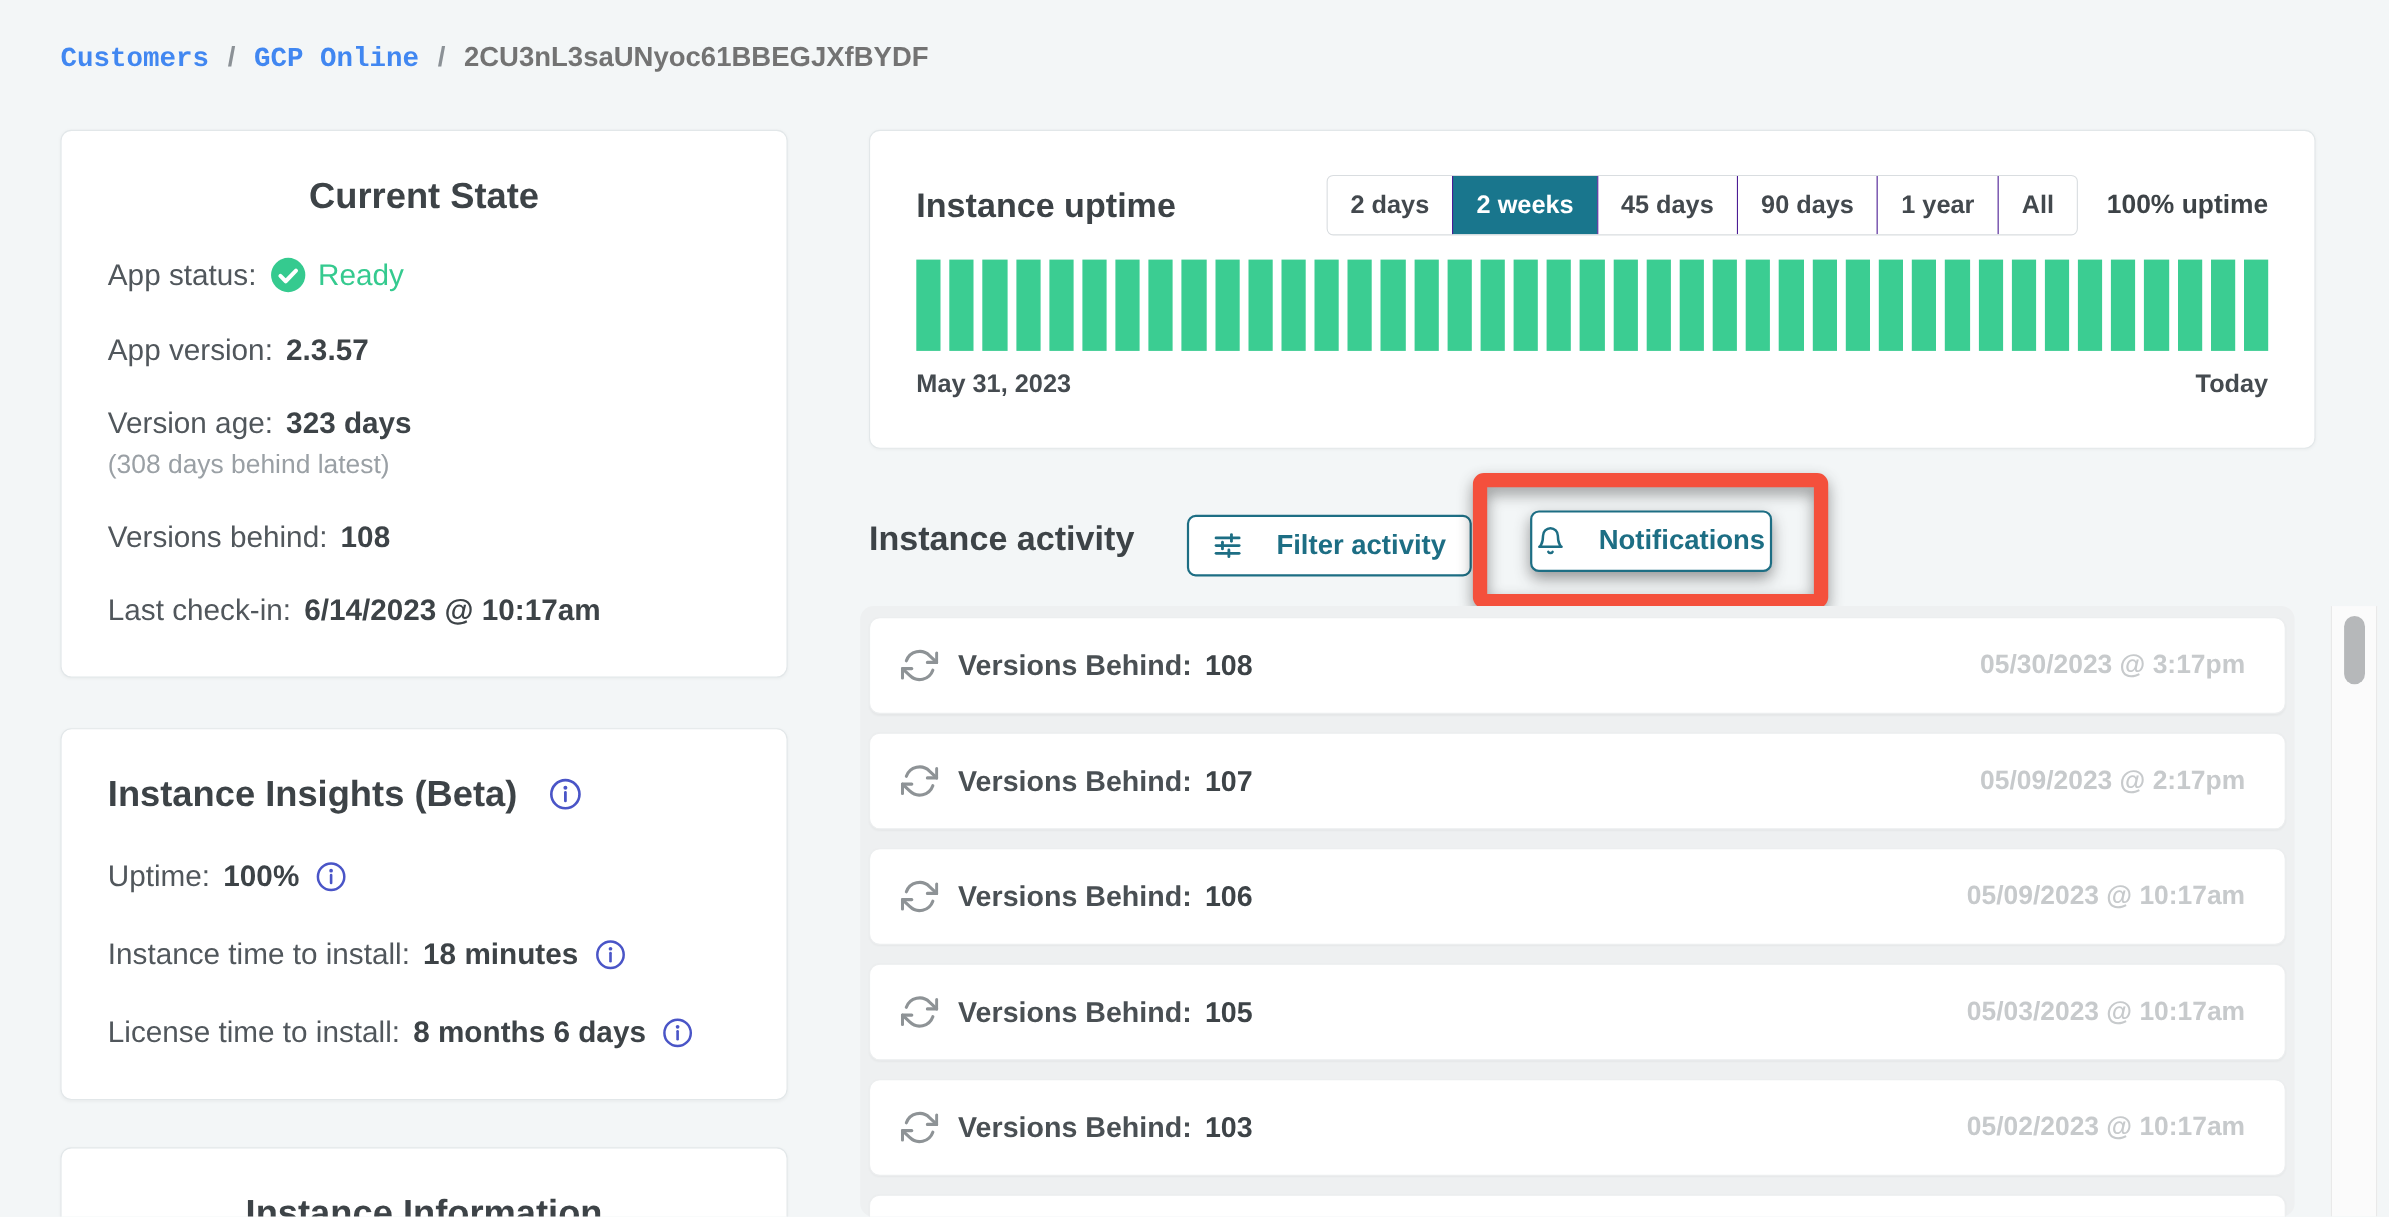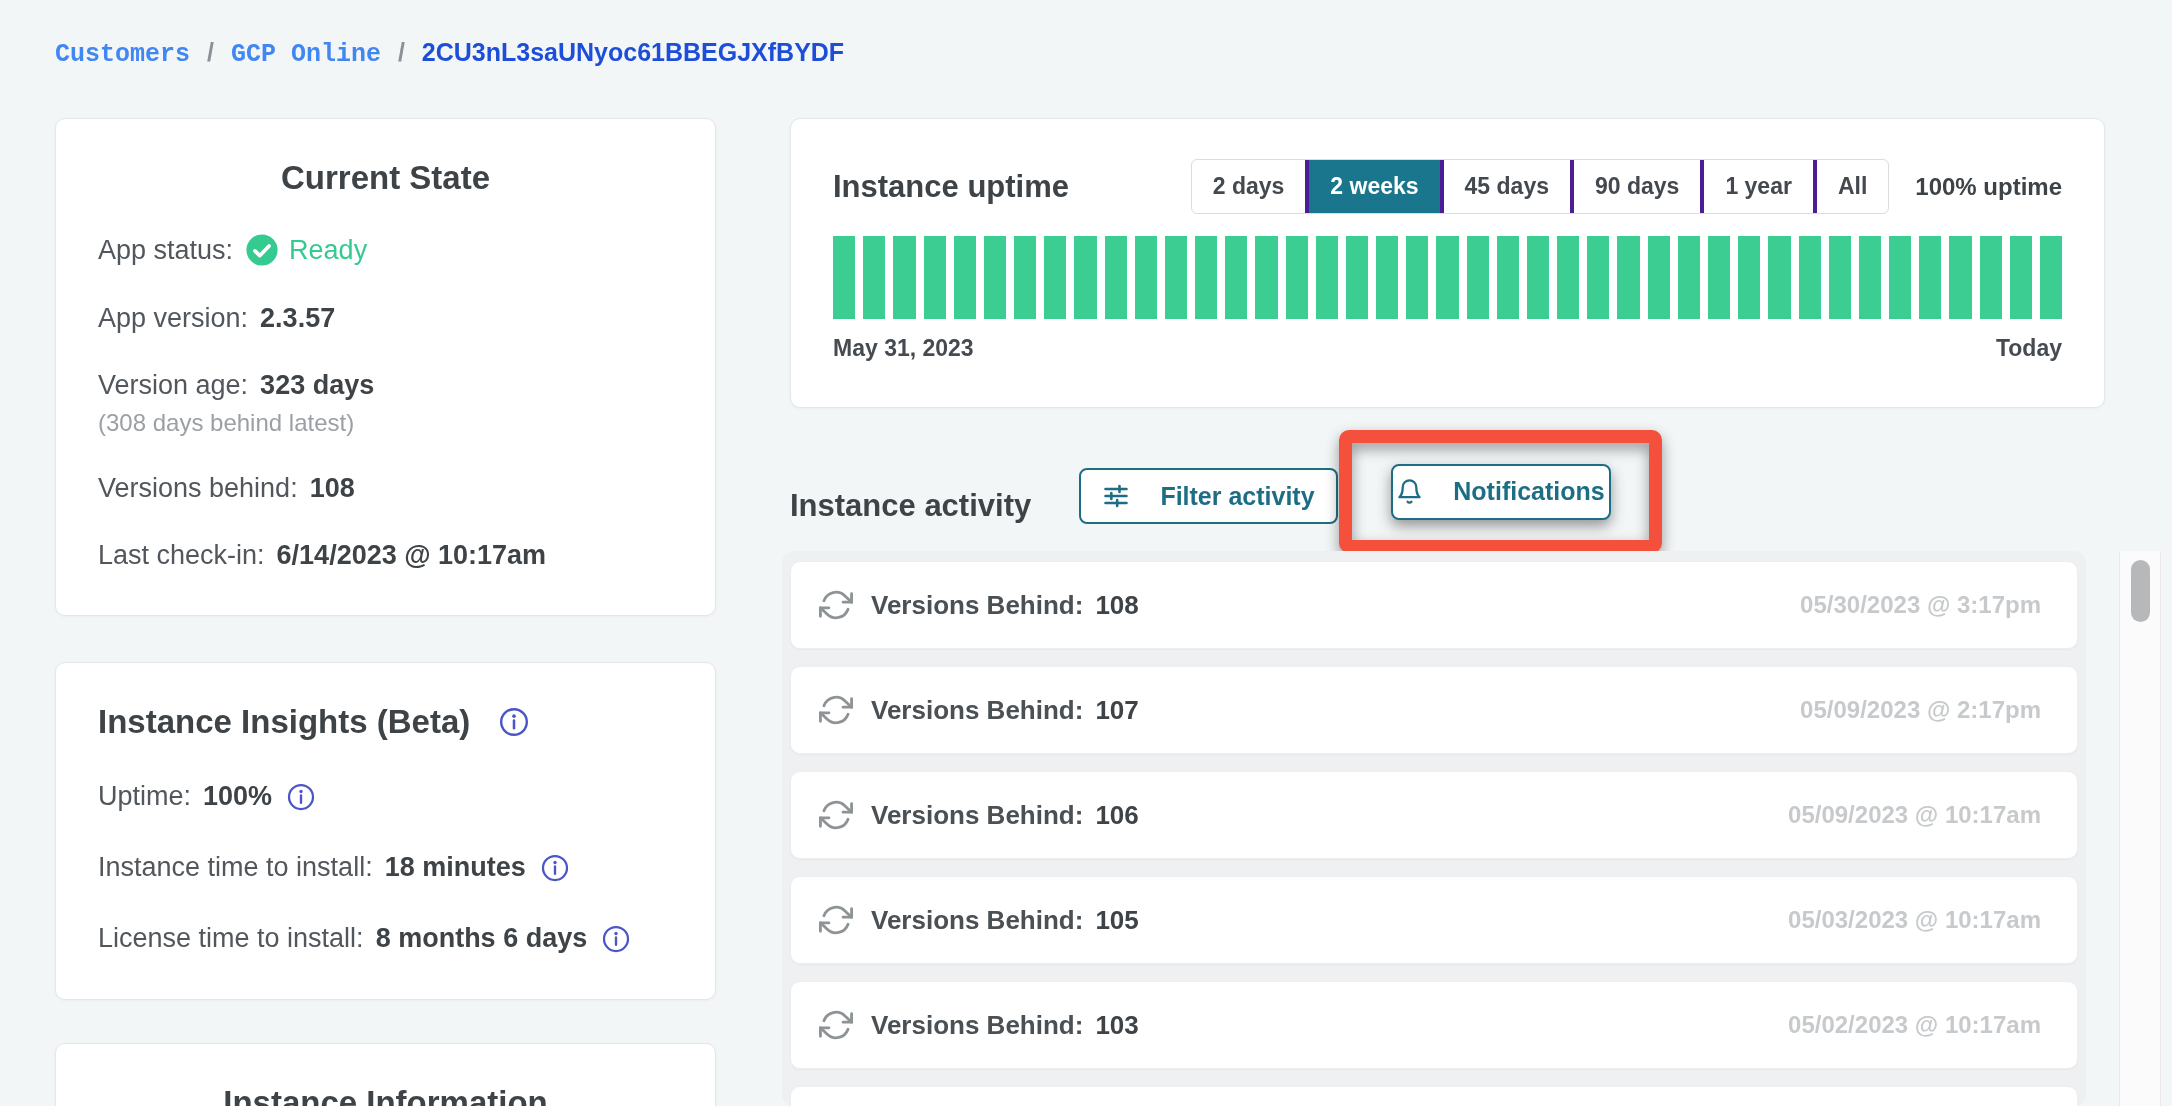--- a/index.html
+++ b/index.html
@@ -7,21 +7,21 @@
   body {
     position:relative;
     background:#f3f6f7;
     font-family:"Liberation Sans", sans-serif;
     color:#3d4347;
   }
   
   .breadcrumb { position:absolute; left:55px; top:38px; font-size:25px; font-weight:700; }
   .crumb-link { color:#4187f1; cursor:pointer;font-family:Liberation Mono, monospace; }
   .crumb-sep  { color:#8b9196; margin:0 10px; }
-  .crumb-id   { color:#1d4ed8; }
+  .crumb-id   { color:#737373; }
 
   
   .card {
     position:absolute; background:#fff;
     border:1px solid #e2e7e9; border-radius:10px;
     box-shadow:0 1px 3px rgba(0,0,0,0.04);
     padding:40px 42px;
   }
   .card-title { font-size:33px; font-weight:700; color:#3d4347;text-align:center; }
 
@@ -44,33 +44,33 @@
   
   #instance-information { left:55px; top:1043px; width:661px; height:150px; }
 
   
   #uptime-card { left:790px; top:118px; width:1315px; height:290px; }
   .uptime-head { display:flex; align-items:center; }
   .uptime-title { font-size:31px; font-weight:700; color:#3d4347; flex:0 0 auto; }
   .tabs { display:flex; margin-left:auto; border:1px solid #d9dde0; border-radius:6px; background:#fff; overflow:hidden; }
   .tab {
     font-size:23px; font-weight:700; color:#43494e;
-    padding:13px 21px; border-left:4px solid #4c1d95; cursor:pointer; white-space:nowrap;
+    padding:13px 21px; border-left:1px solid #4c1d95; cursor:pointer; white-space:nowrap;
   }
   .tab:first-child { border-left:none; }
   .tab.selected { background:#19768d; color:#fff; }
   .uptime-pct { font-size:24px; font-weight:700; color:#3d4347; margin-left:26px; white-space:nowrap; }
   .bar-strip { display:flex; gap:8px; height:83px; margin-top:22px; }
   .bar-strip .bar { flex:1; background:#3bcd92; }
   .uptime-dates { display:flex; justify-content:space-between; margin-top:16px;
                   font-size:23px; font-weight:700; color:#454b50; }
 
   
   #activity-header { position:absolute; left:790px; top:430px; width:1315px; height:123px; }
-  .activity-title { position:absolute; left:0; top:58px; font-size:31px; font-weight:700; color:#3d4347; }
+  .activity-title { position:absolute; left:0; top:42px; font-size:31px; font-weight:700; color:#3d4347; }
   .teal-btn {
     position:absolute; display:flex; align-items:center; justify-content:center; gap:30px;
     height:56px; background:#fff; border:2px solid #1d6e84; border-radius:8px;
     color:#1d6e84; font-size:25px; font-weight:700; cursor:pointer; font-family:inherit;
   }
   #filter-btn { left:289px; top:38px; width:259px; }
   #annotation-ring {
     position:absolute; left:549px; top:0; width:323px; height:123px;
     border:13px solid #f4503c; border-radius:10px;
     filter:drop-shadow(0 6px 7px rgba(30,30,30,0.45));

